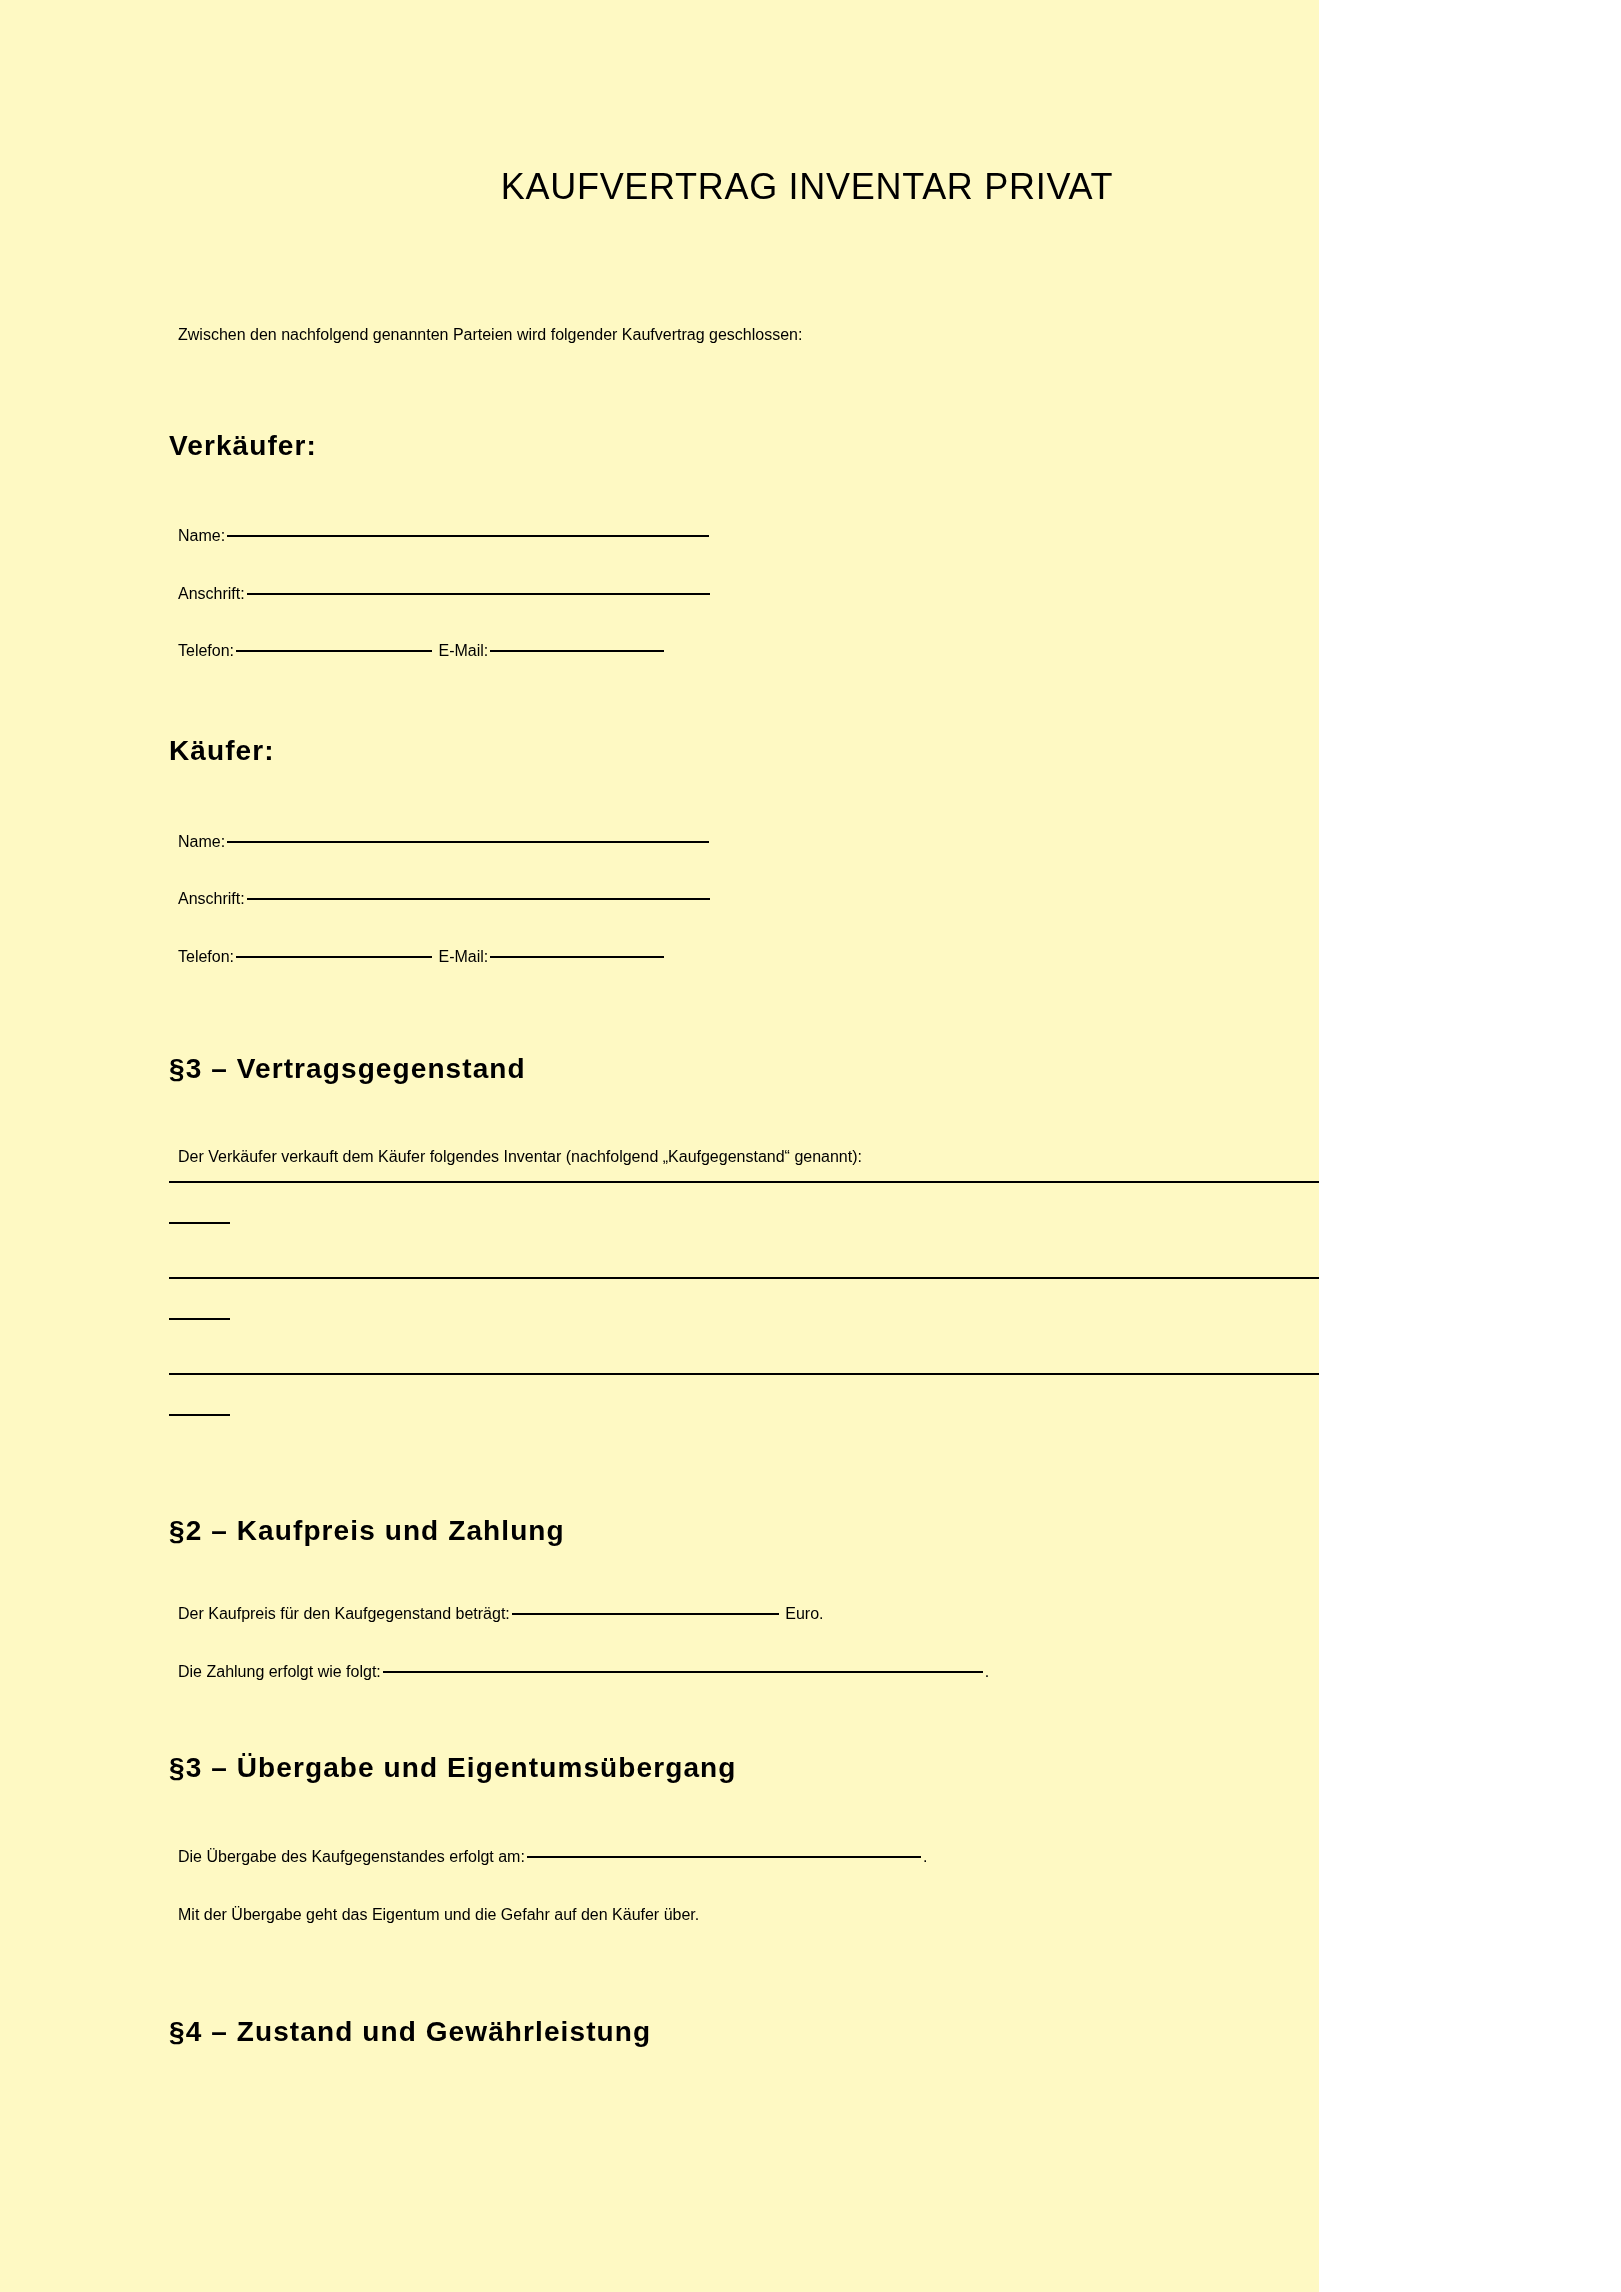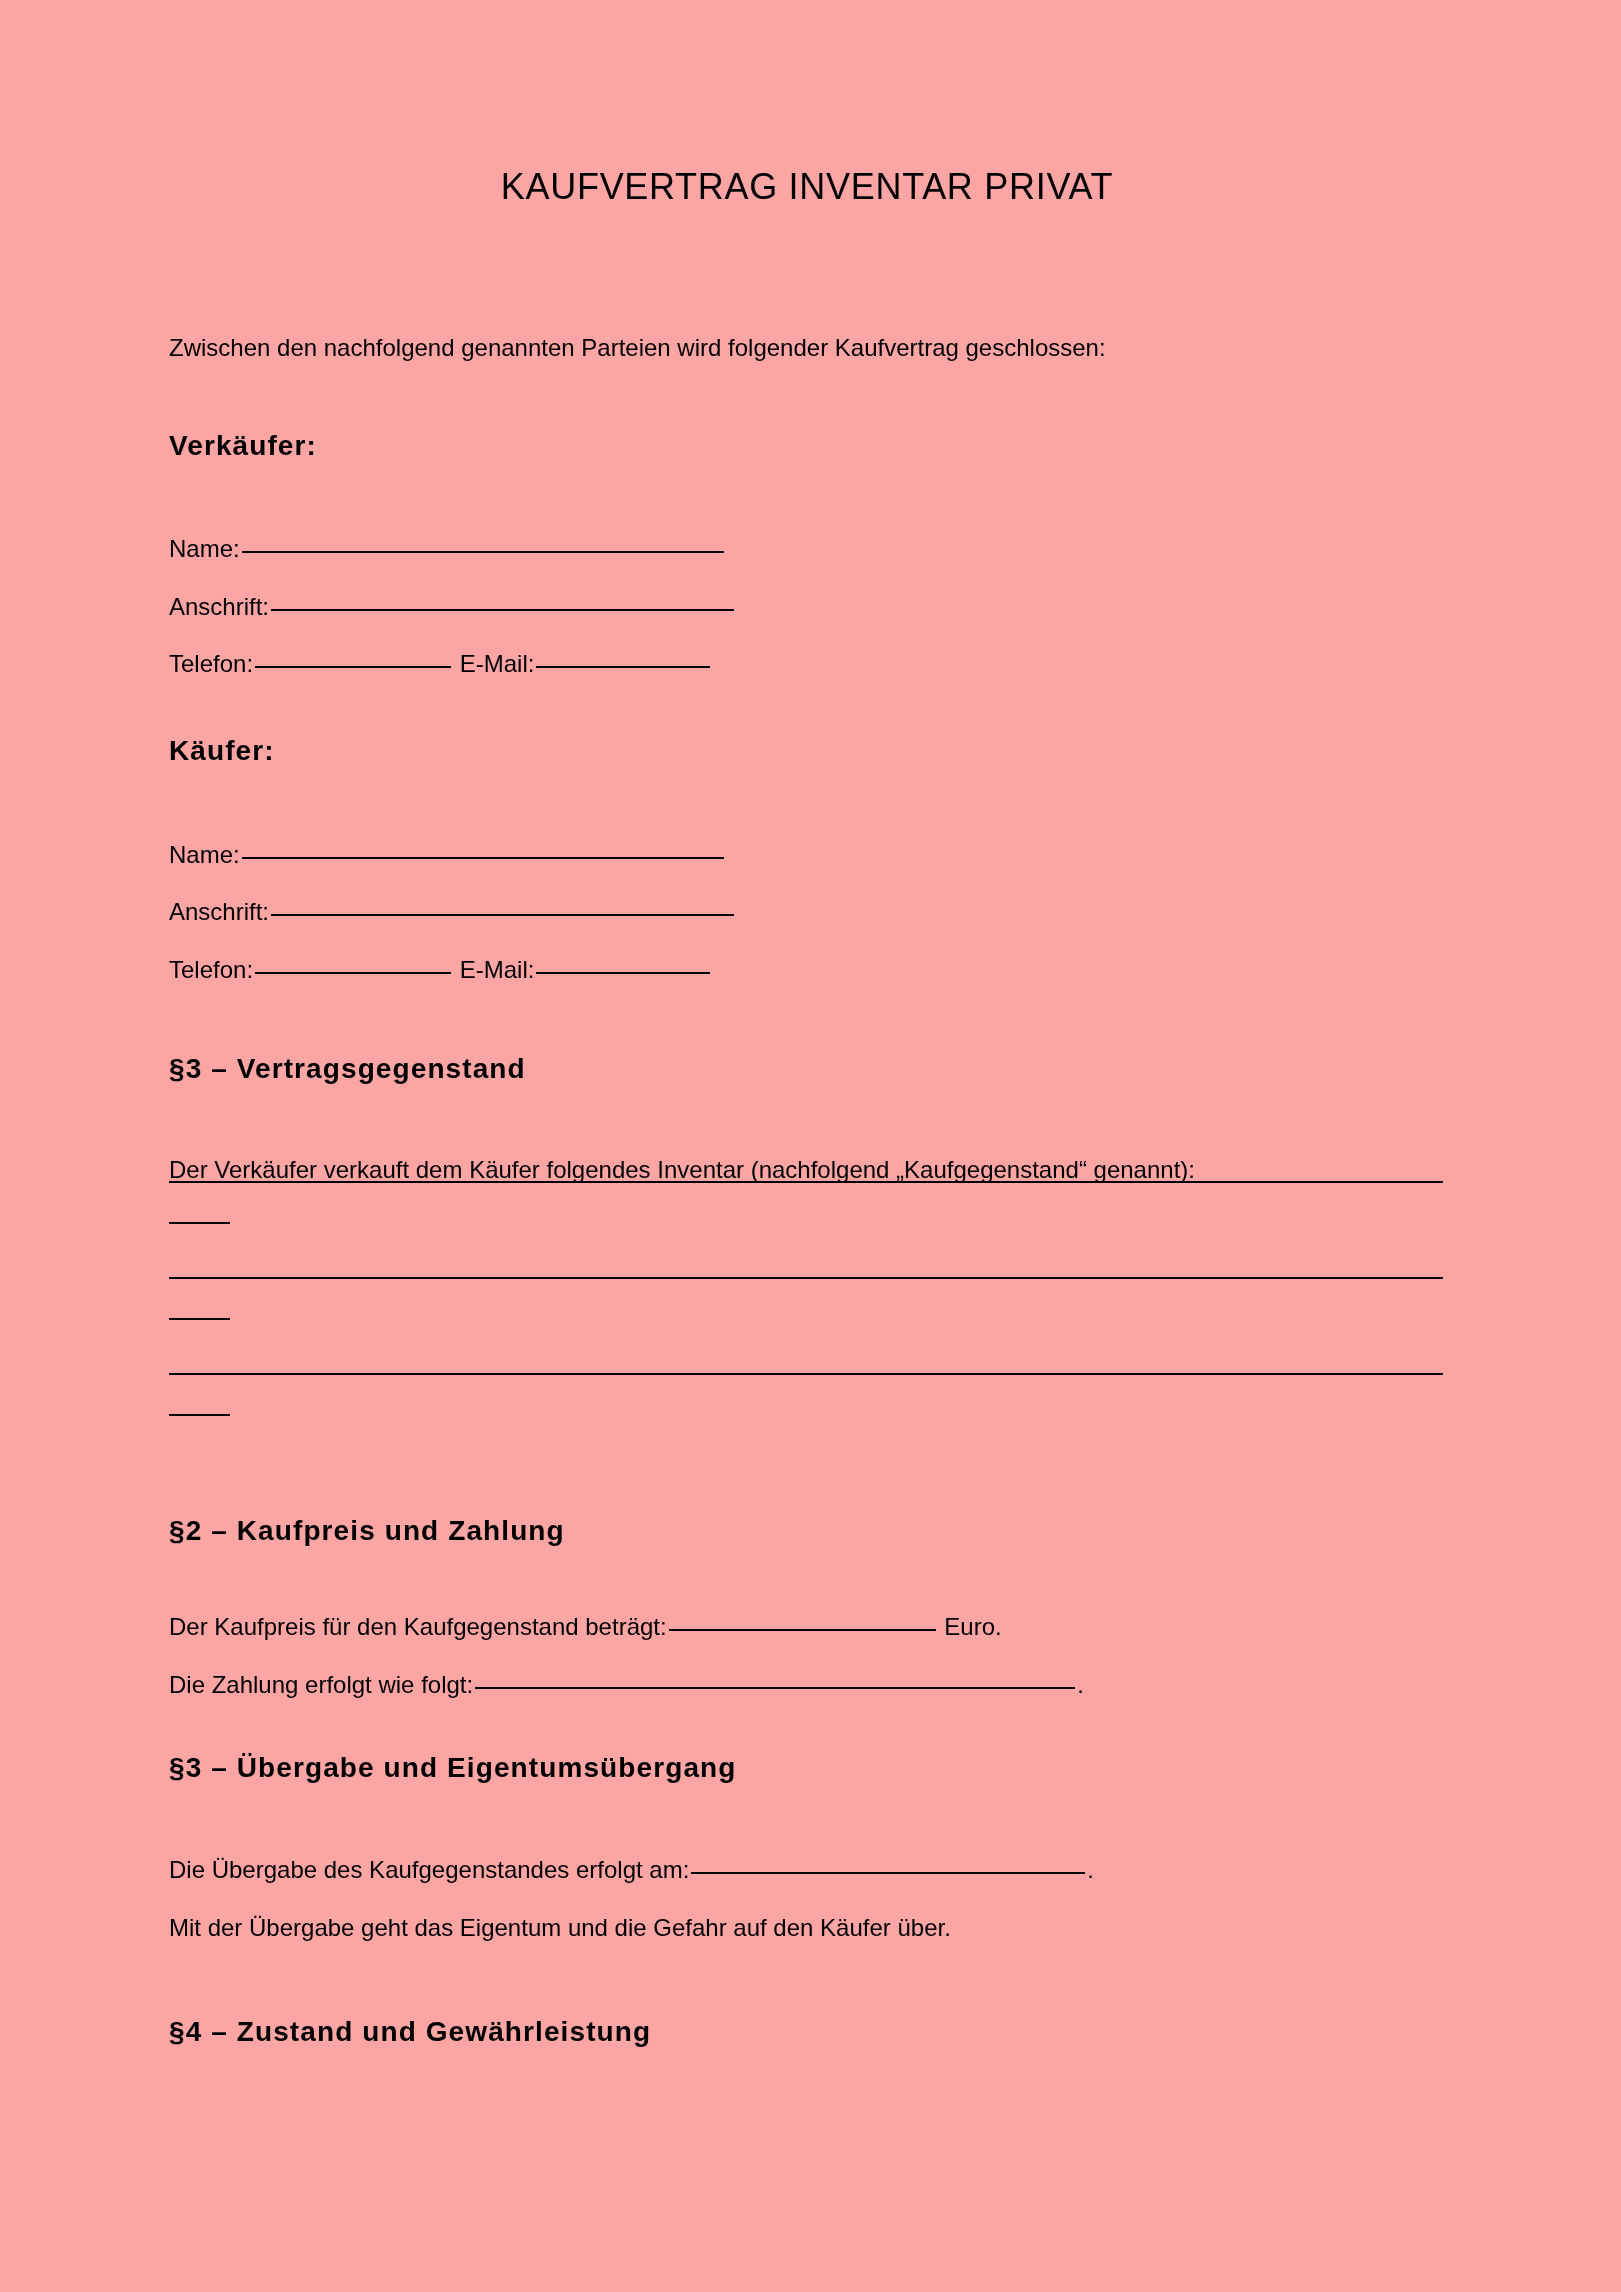--- a/index.html
+++ b/index.html
@@ -8,23 +8,23 @@
     padding: 0;
     background: #ffffff;
   }
   body {
     font-family: "Liberation Sans", sans-serif;
     color: #000000;
     -webkit-font-smoothing: antialiased;
   }
   .page {
     position: relative;
-    width: 1621px;
+    width: 1319px;
     height: 2293px;
-    background: #fca5a5;
+    background: #fef9c3;
     box-sizing: border-box;
     overflow: hidden;
   }
   .content {
     position: absolute;
     left: 169px;
     top: 0;
     width: 1276px;
   }
 
@@ -39,22 +39,22 @@
     line-height: 1.2;
     position: absolute;
     left: 0;
     top: 165px;
     width: 1276px;
   }
 
   
   .para {
     position: absolute;
-    left: 0;
-    font-size: 24px;
+    left: 9px;
+    font-size: 16px;
     line-height: 1.45;
     font-weight: 400;
     white-space: nowrap;
   }
 
   
   .heading {
     position: absolute;
     left: 0;
     font-size: 28px;

